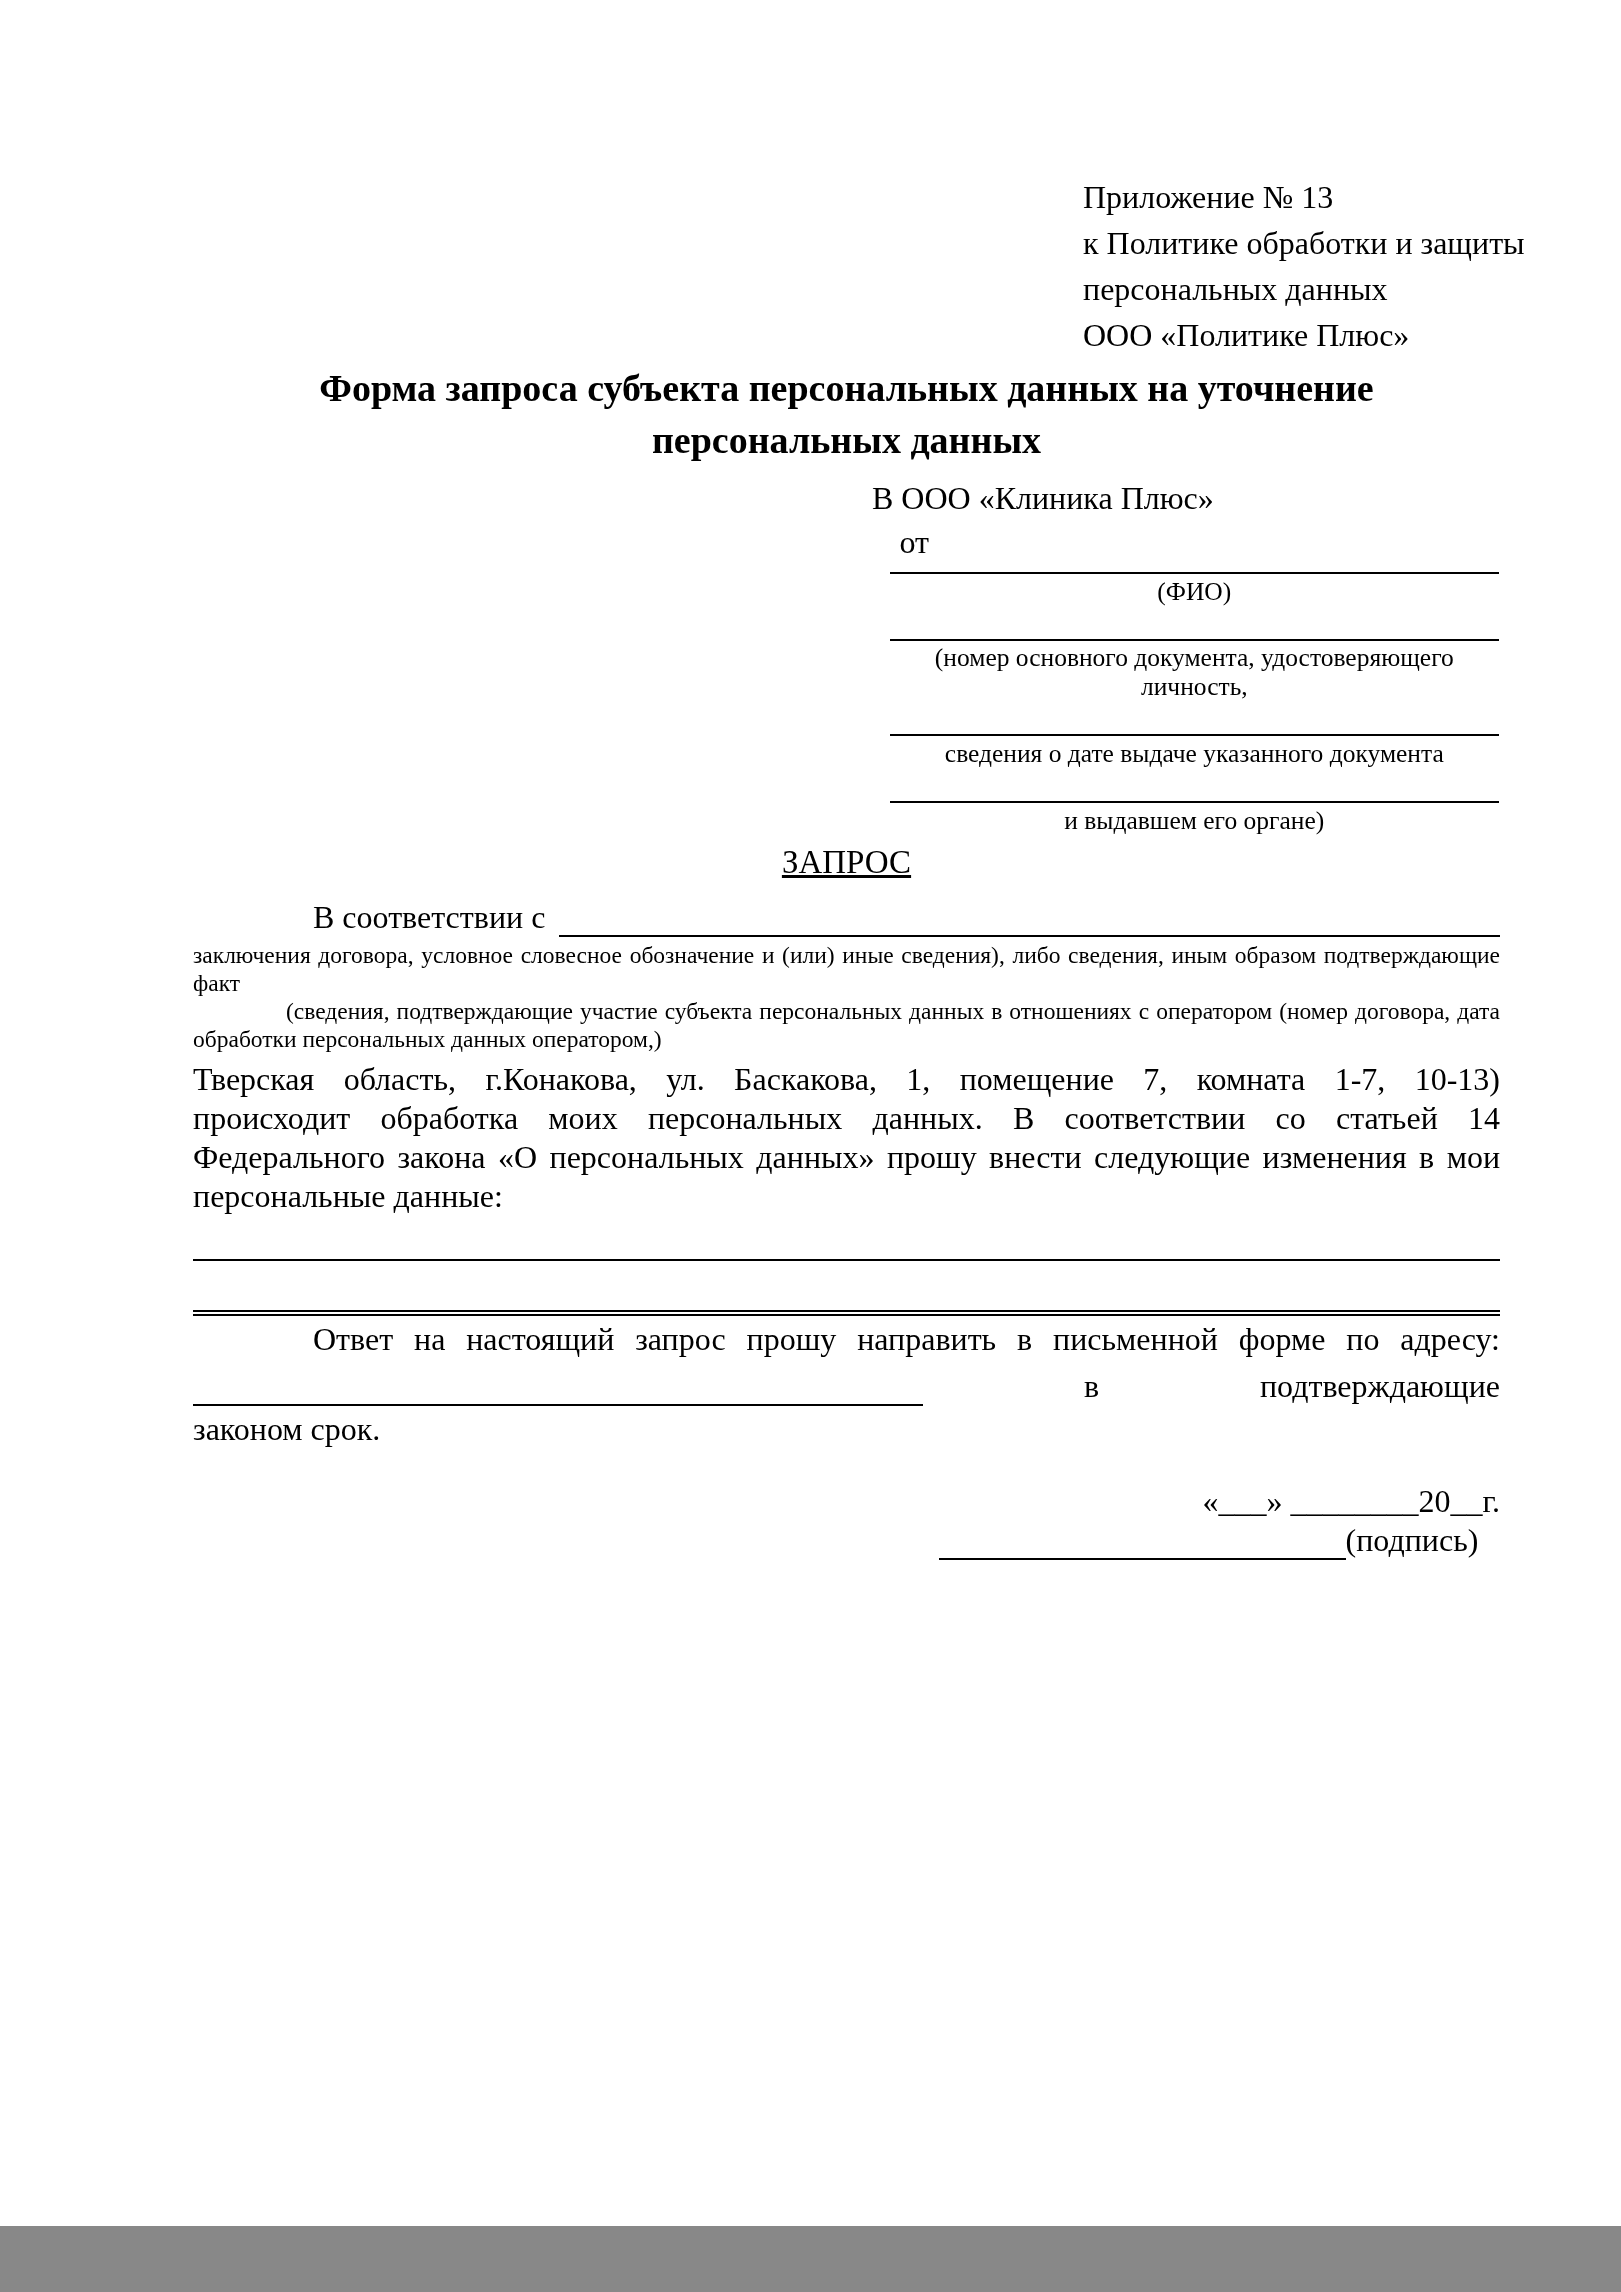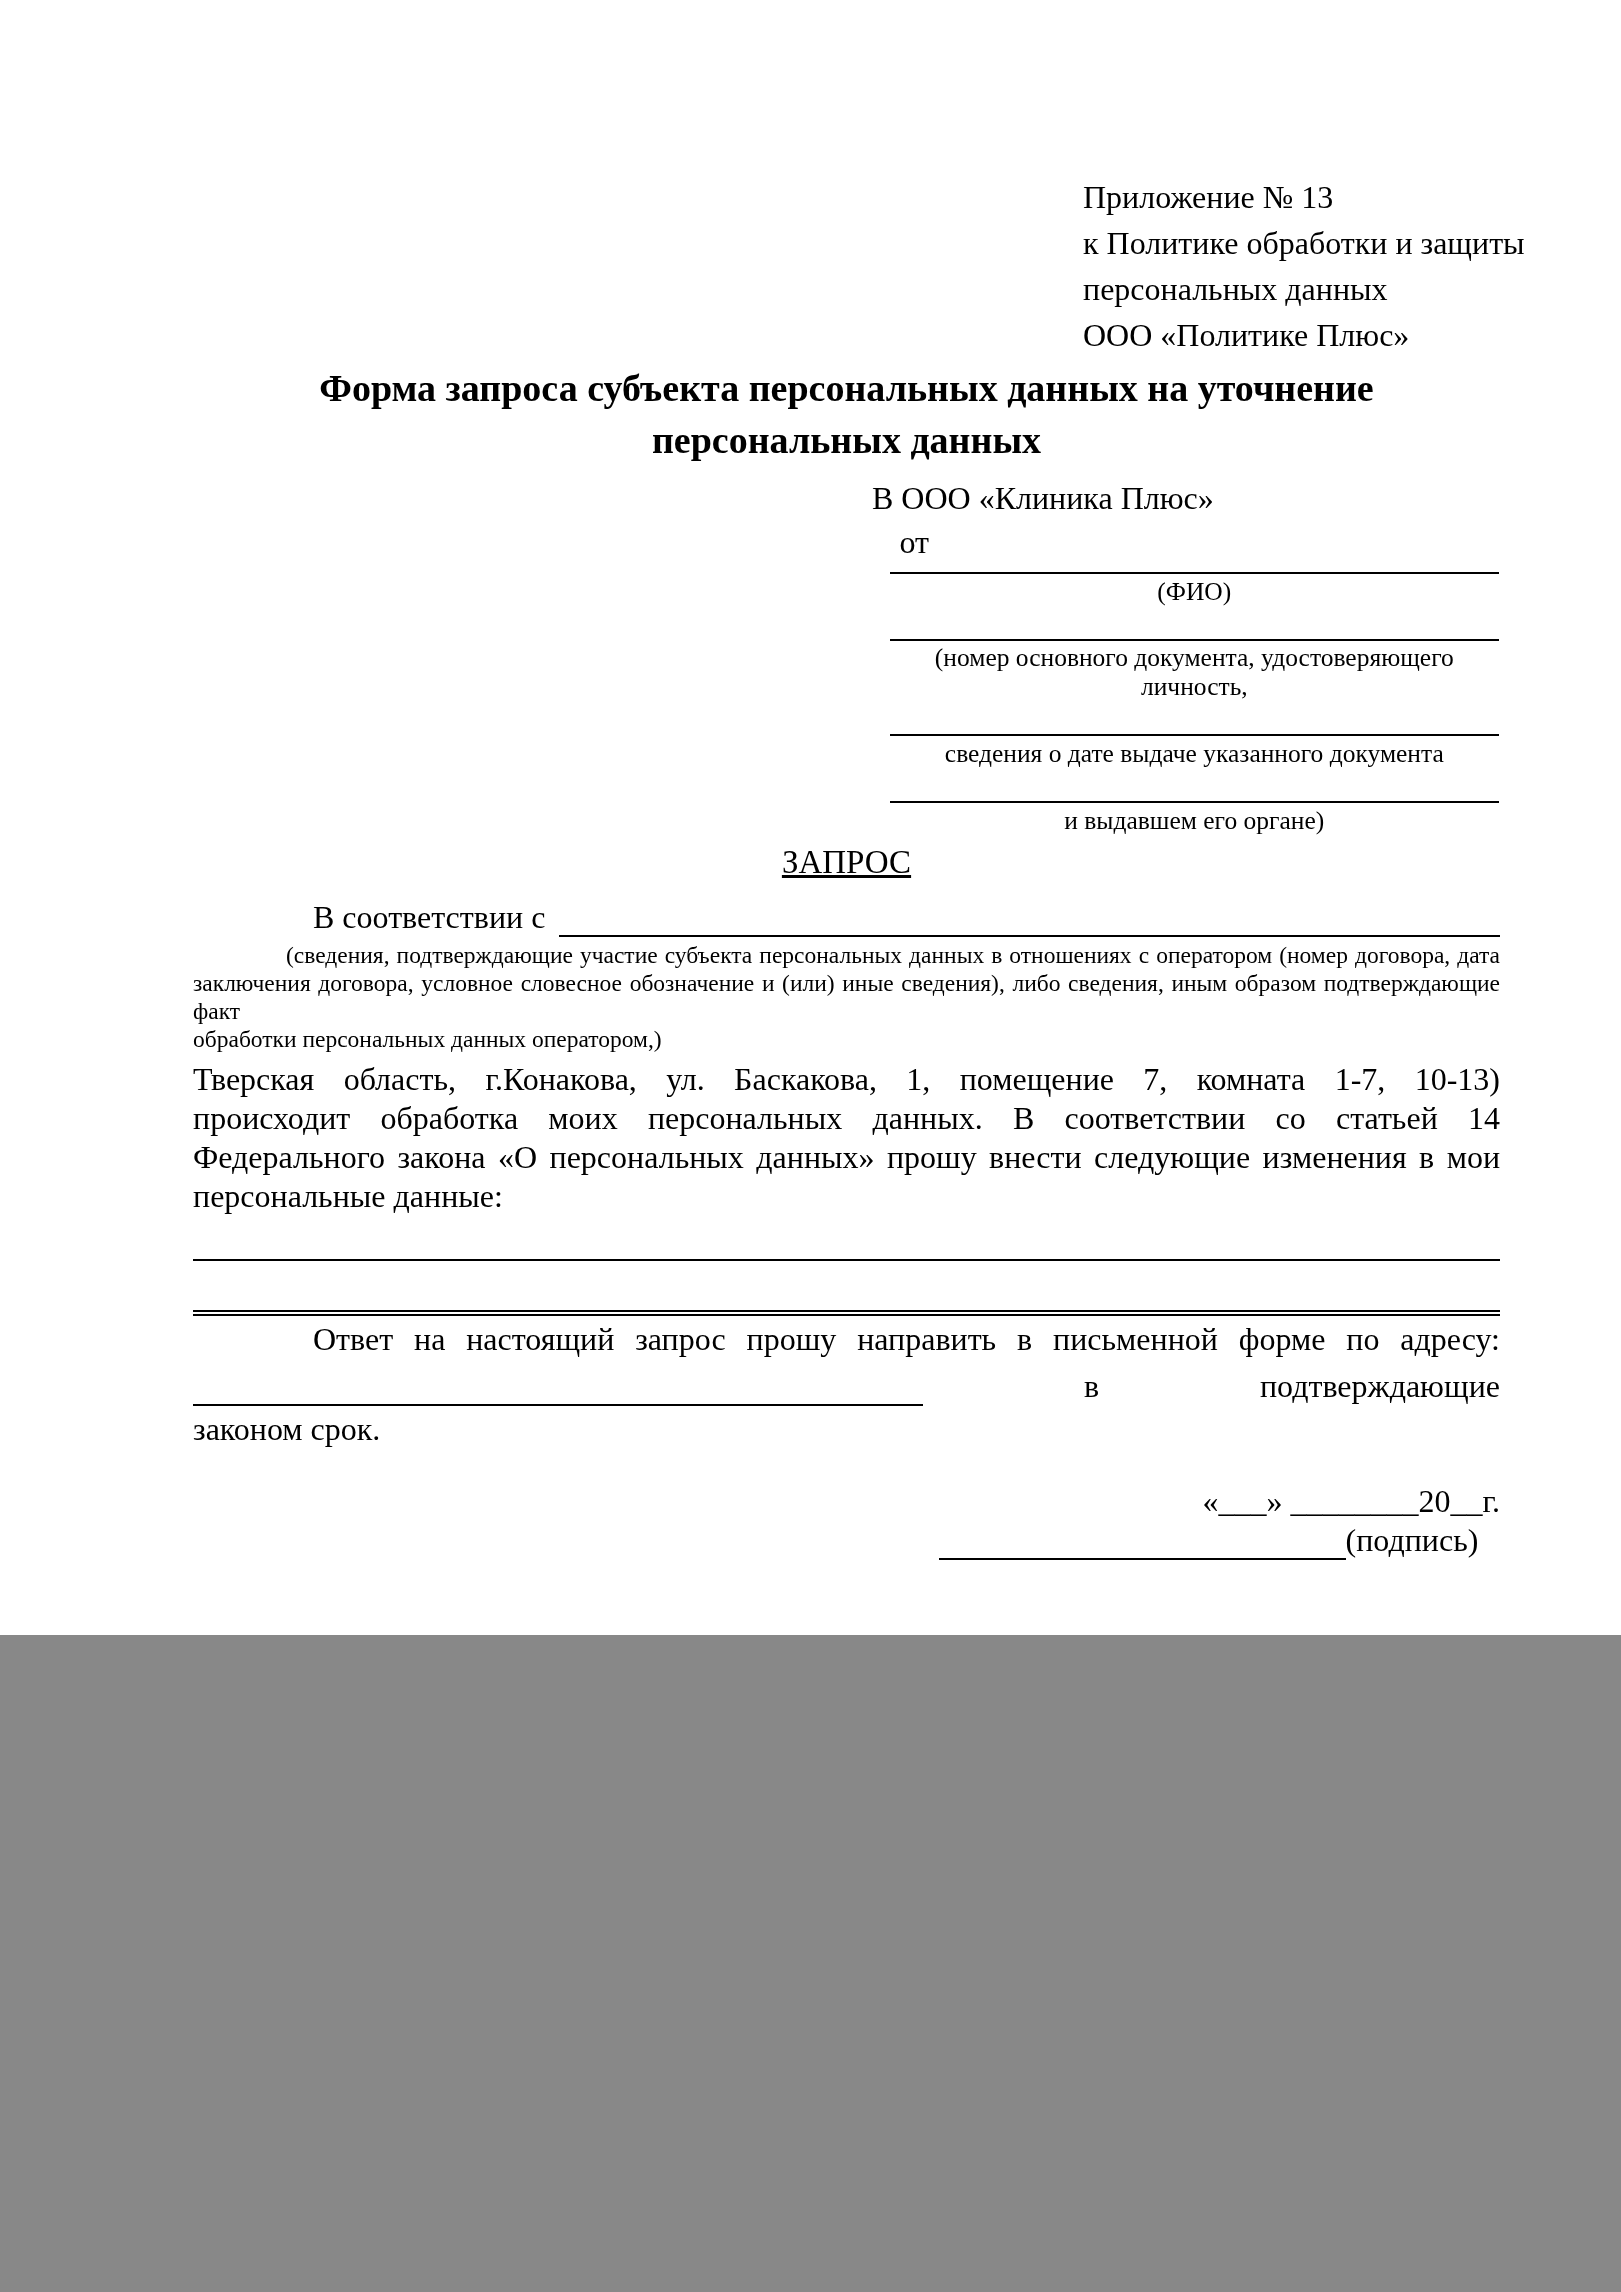--- a/index.html
+++ b/index.html
@@ -1,18 +1,18 @@
 <!DOCTYPE html>
 <html lang="ru"><head>
 <meta charset="utf-8">
 <style>
   html,body{margin:0;padding:0;background:#888;}
   .page{
     position:relative;
-    width:1621px;height:1635px;
+    width:1621px;height:2226px;
     margin:0 auto;
     background:#ffffff;
     color:#000;
     font-family:"Liberation Serif","DejaVu Serif",serif;
     overflow:hidden;
   }
   
   .hdr-block{
     position:absolute;left:1083px;top:174px;
     font-size:32px;line-height:46px;white-space:nowrap;
@@ -106,22 +106,22 @@
   <div class="main">
 
     <div class="zapros-heading">ЗАПРОС</div>
 
     <div class="intro-row">
       <span class="intro-label">В соответствии с</span>
       <span class="intro-blank"></span>
     </div>
 
     <div class="note">
+      <div class="jline">заключения договора, условное словесное обозначение и (или) иные сведения), либо сведения, иным образом подтверждающие факт</div>
       <div class="jline indent1">(сведения, подтверждающие участие субъекта персональных данных в отношениях с оператором (номер договора, дата</div>
-      <div class="jline">заключения договора, условное словесное обозначение и (или) иные сведения), либо сведения, иным образом подтверждающие факт</div>
       <div class="lastline">обработки персональных данных оператором,)</div>
     </div>
 
     <div class="bodypara">
       <div class="jline">Тверская область, г.Конакова, ул. Баскакова, 1, помещение 7, комната 1-7, 10-13)</div>
       <div class="jline">происходит обработка моих персональных данных. В соответствии со статьей 14</div>
       <div class="jline">Федерального закона «О персональных данных» прошу внести следующие изменения в мои</div>
       <div class="lastline">персональные данные:</div>
     </div>
 

